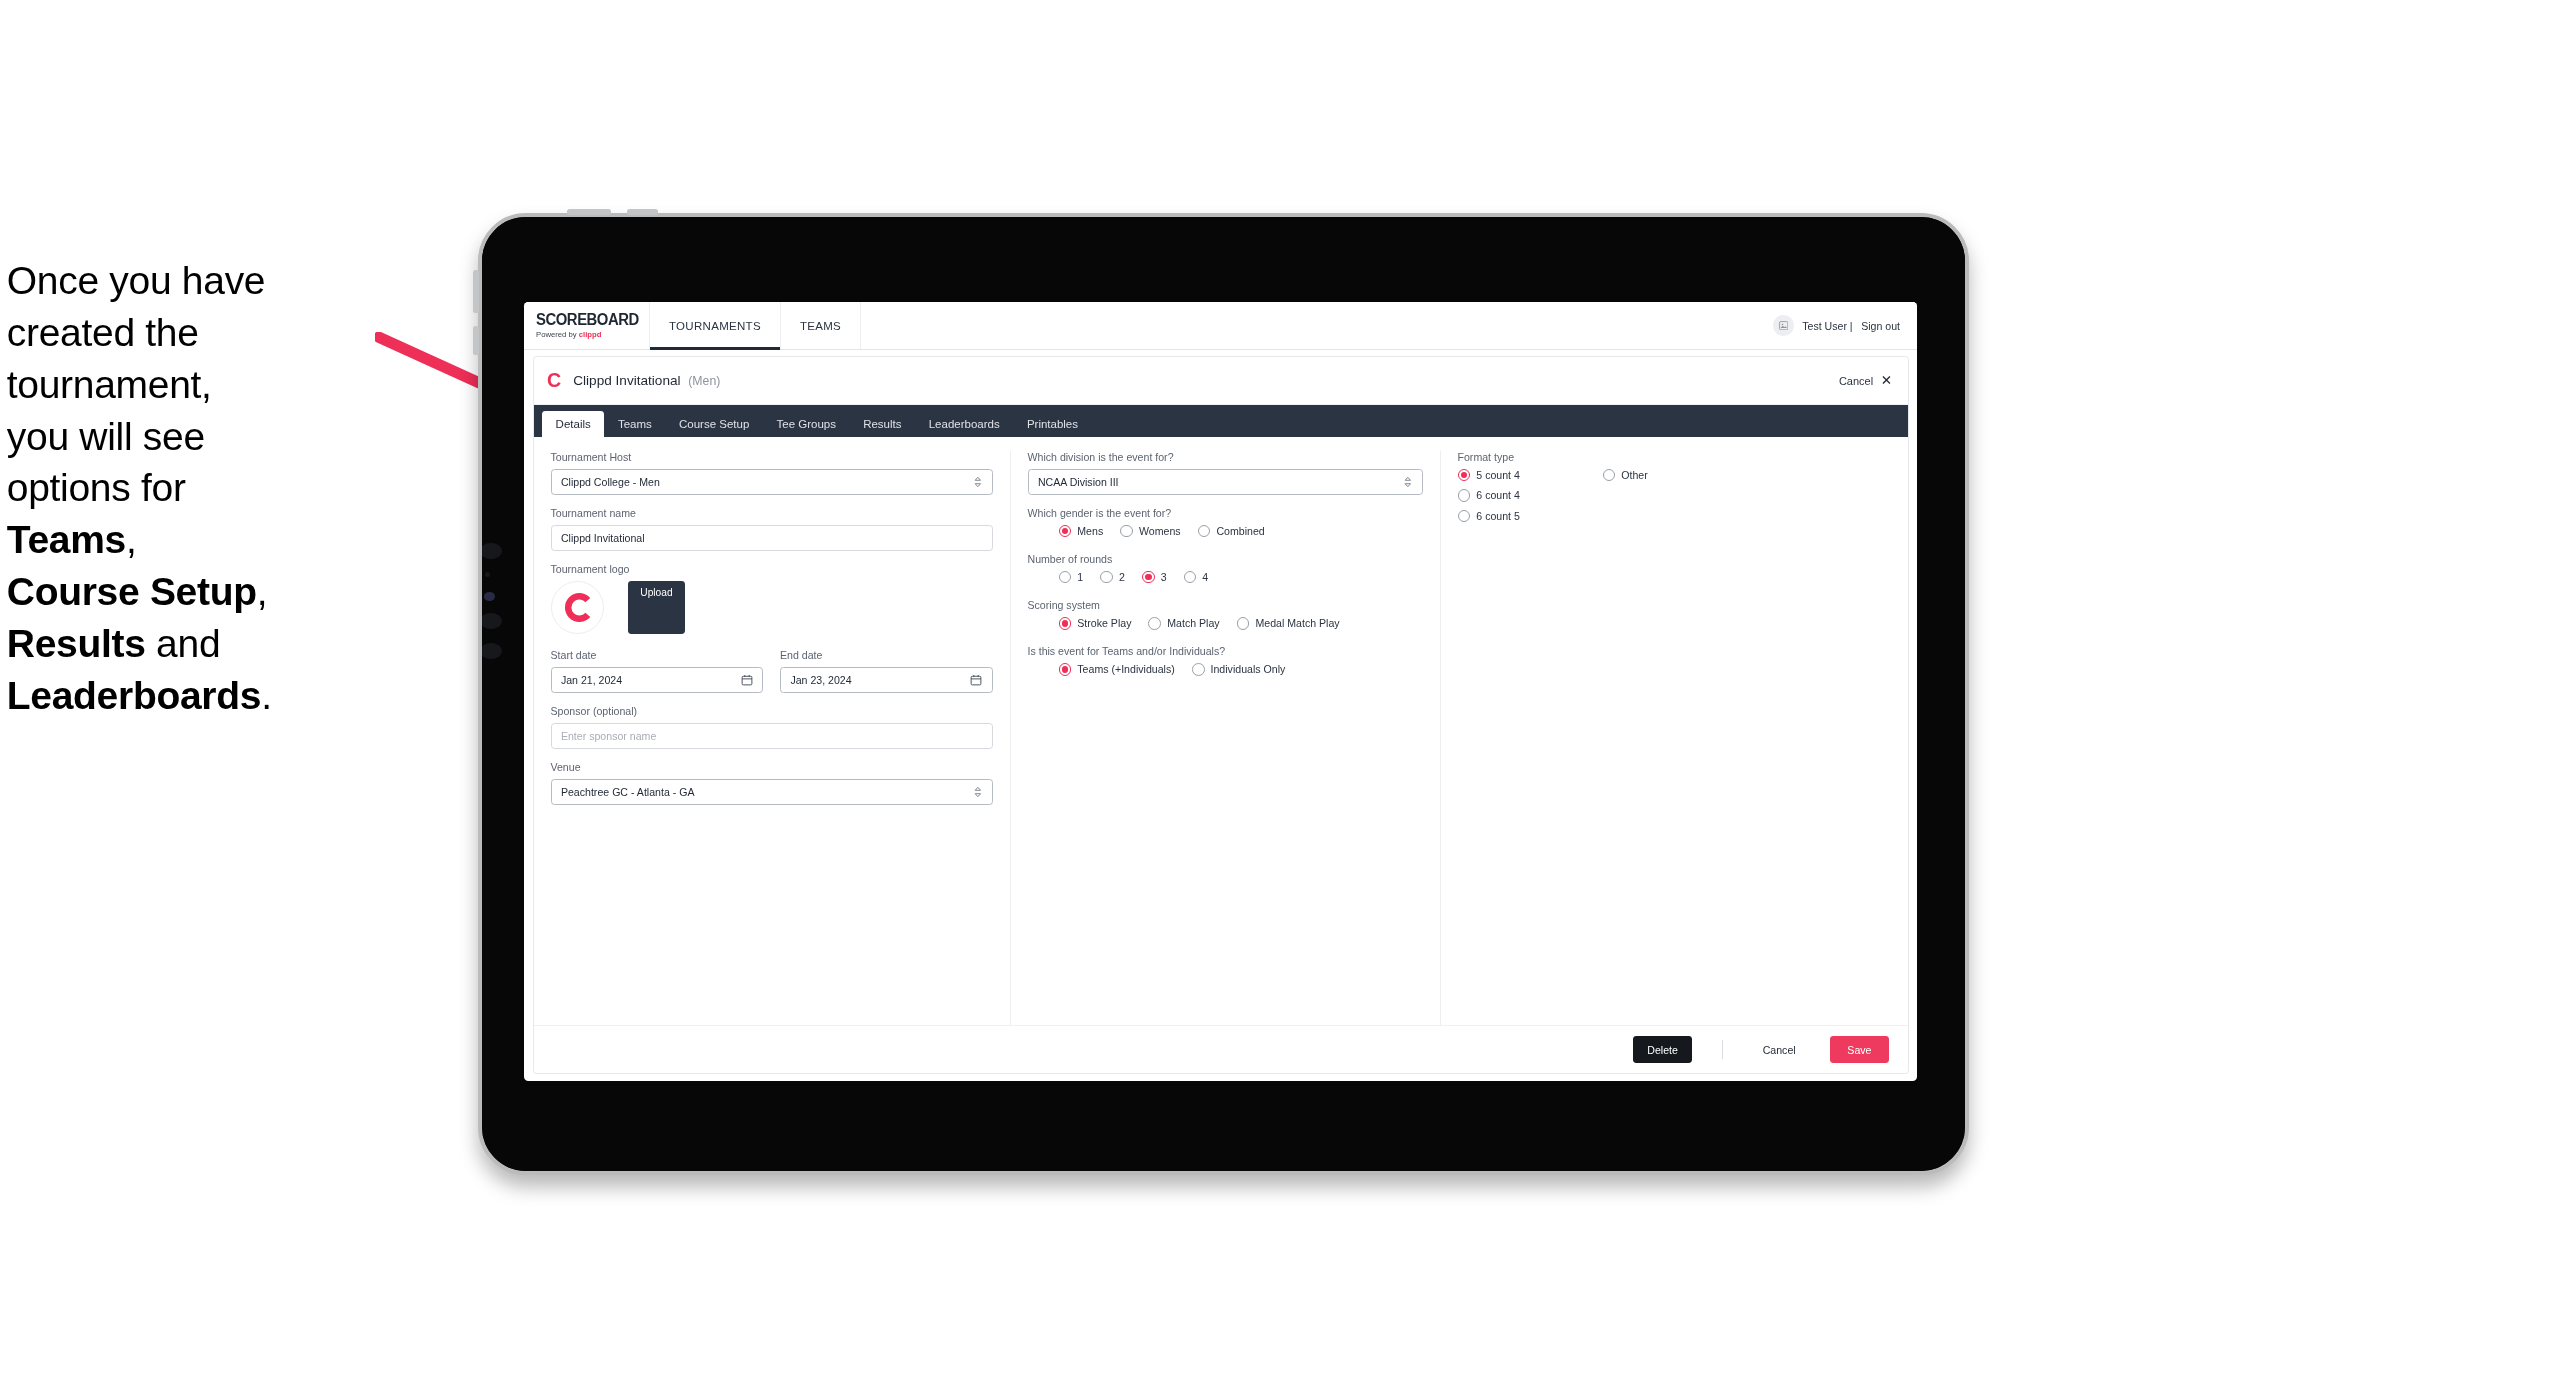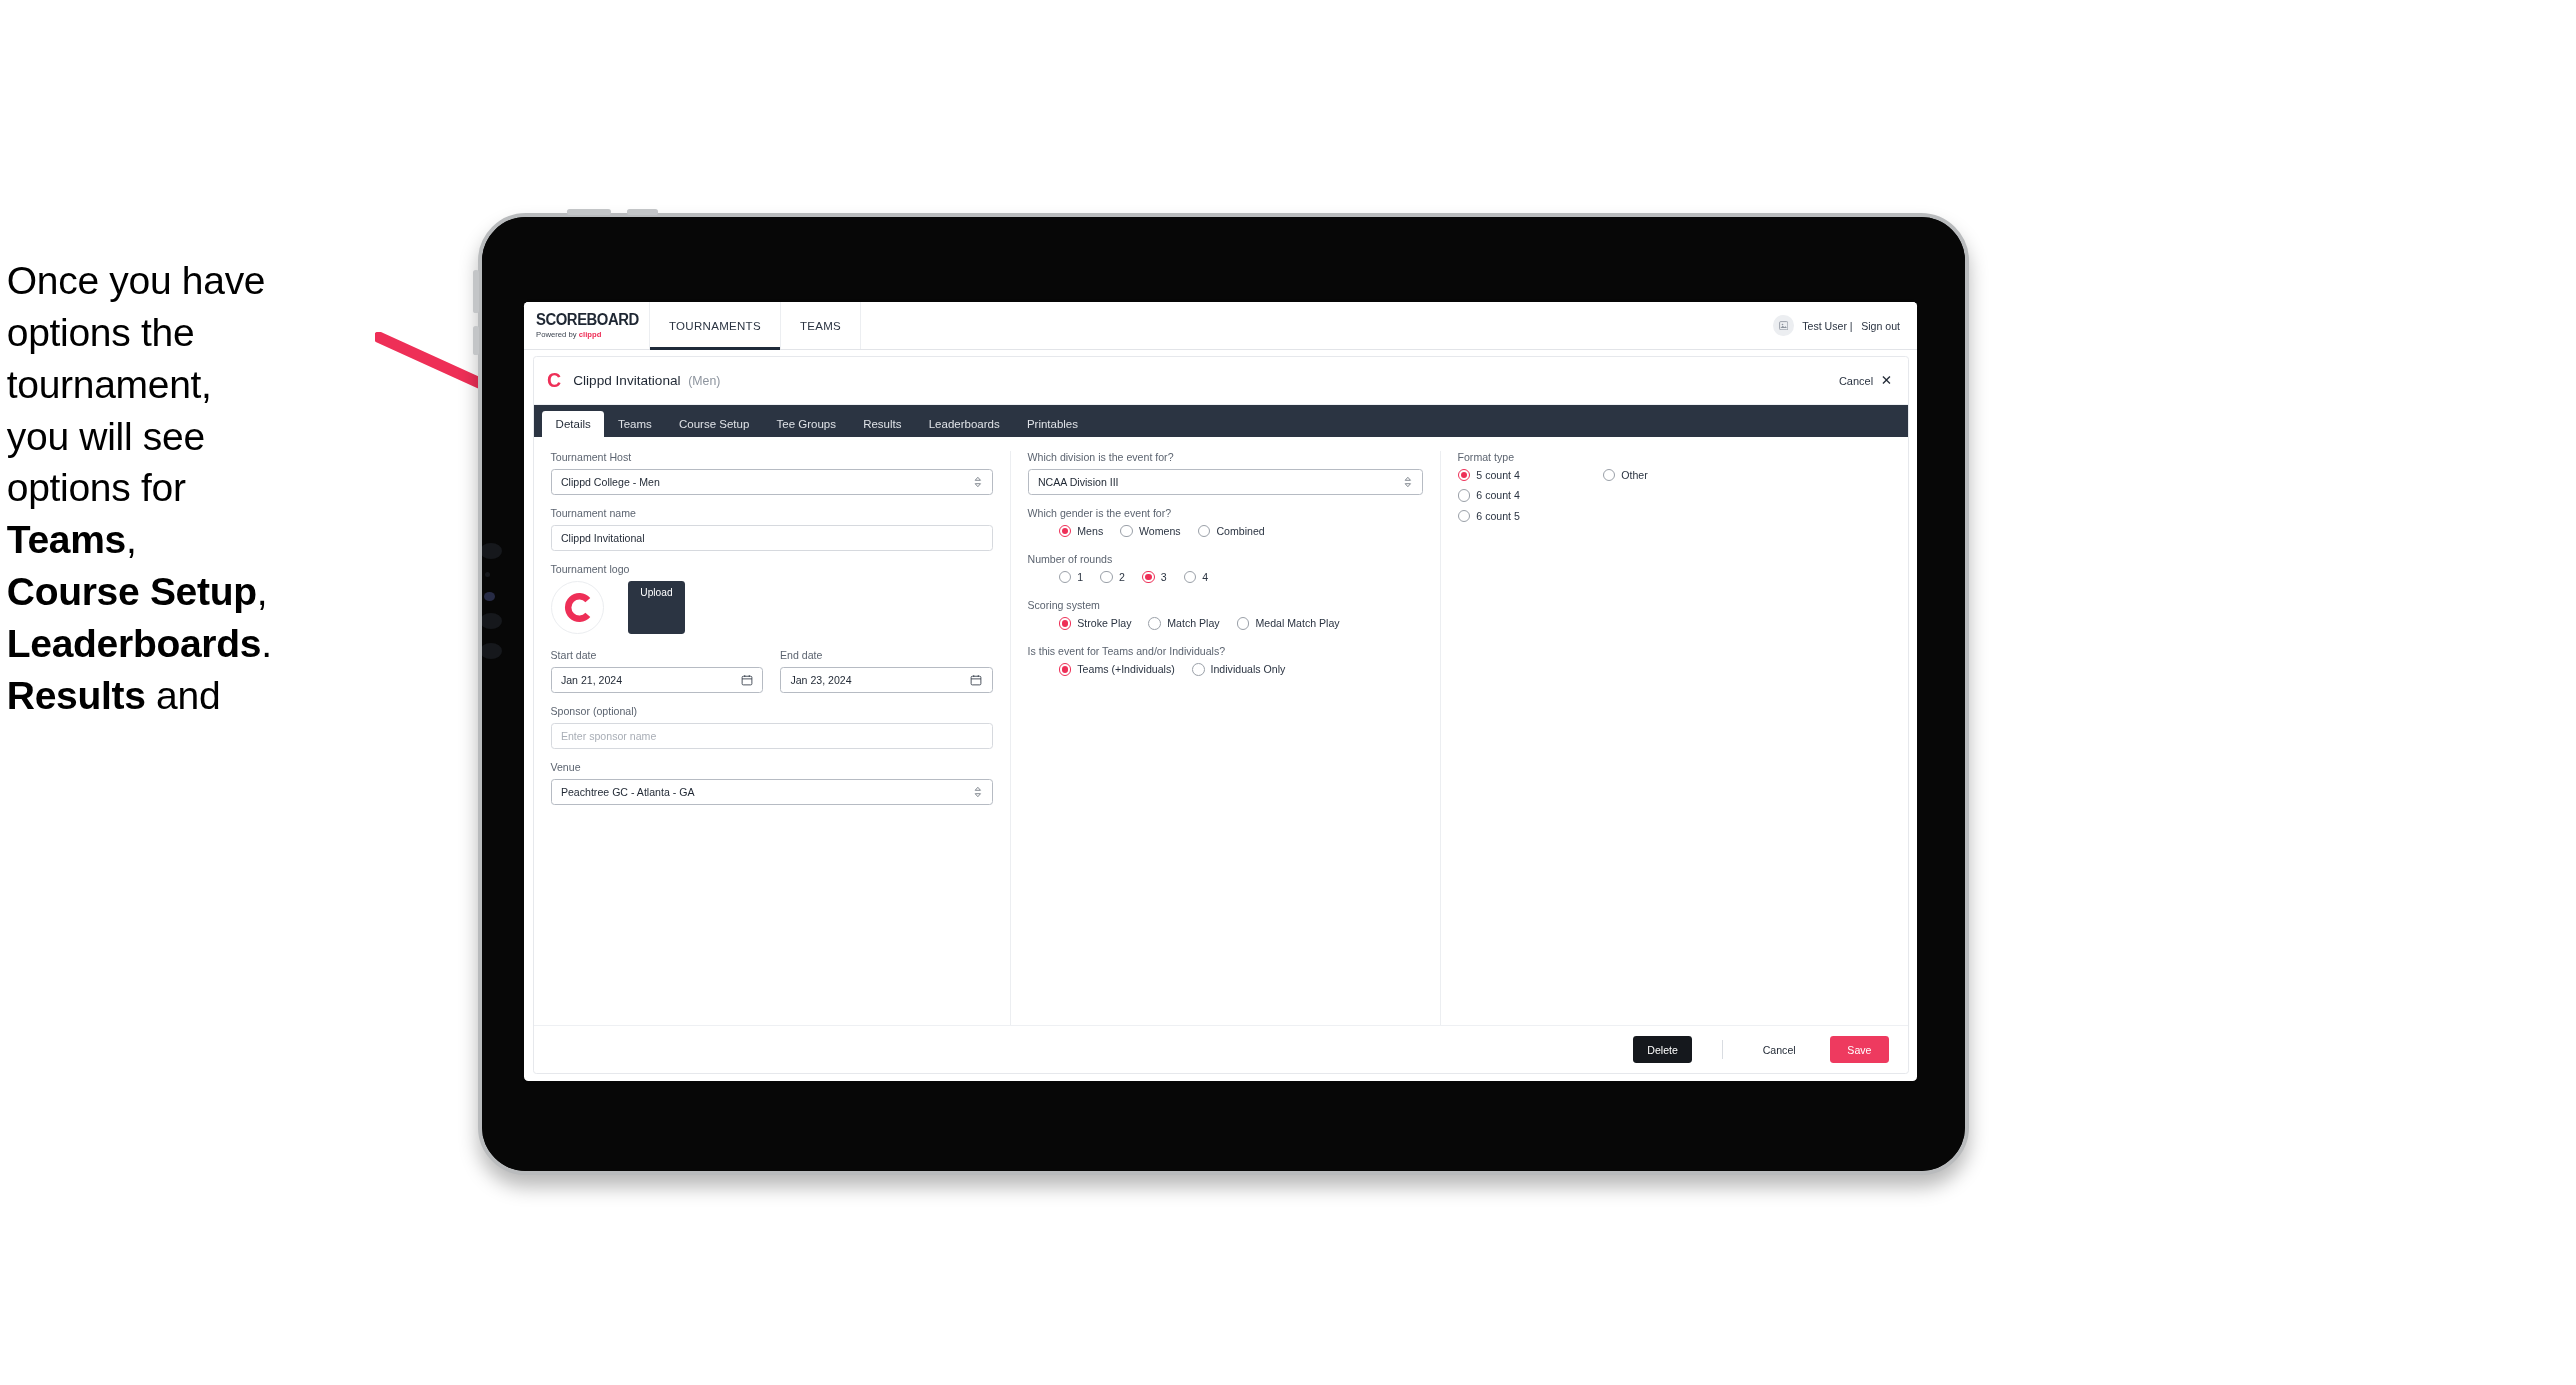--- a/index.html
+++ b/index.html
@@ -192,28 +192,28 @@
   #btn-cancel { color:#1f2733; padding:7.7px 10.2px; }
   #btn-save { background:#ee3a5f; color:#fff; padding:7.7px 17px; margin-left:8.5px; }
 </style>
 </head>
 <body>
 
 <div id="stage">
 
   <div id="annotation">
     <div>Once you have</div>
-    <div>options the</div>
+    <div>created the</div>
     <div>tournament,</div>
     <div>you will see</div>
     <div>options for</div>
     <div><span class="b">Teams</span><span>,</span></div>
     <div><span class="b">Course Setup</span><span>,</span></div>
+    <div><span class="b">Results</span><span> and</span></div>
     <div><span class="b">Leaderboards</span><span>.</span></div>
-    <div><span class="b">Results</span><span> and</span></div>
   </div>
 
   <svg id="arrow" viewBox="0 0 330 160">
     <defs></defs>
     <path d="M4 6 L250 118" stroke="#ee2f57" stroke-width="13" fill="none" stroke-linecap="round"></path>
     <path d="M268 128 L206 96 L218 152 Z" fill="#ee2f57"></path>
   </svg>
 
   <div id="tablet">
     <div class="topbtn" style="left:85px; width:44px;"></div>

